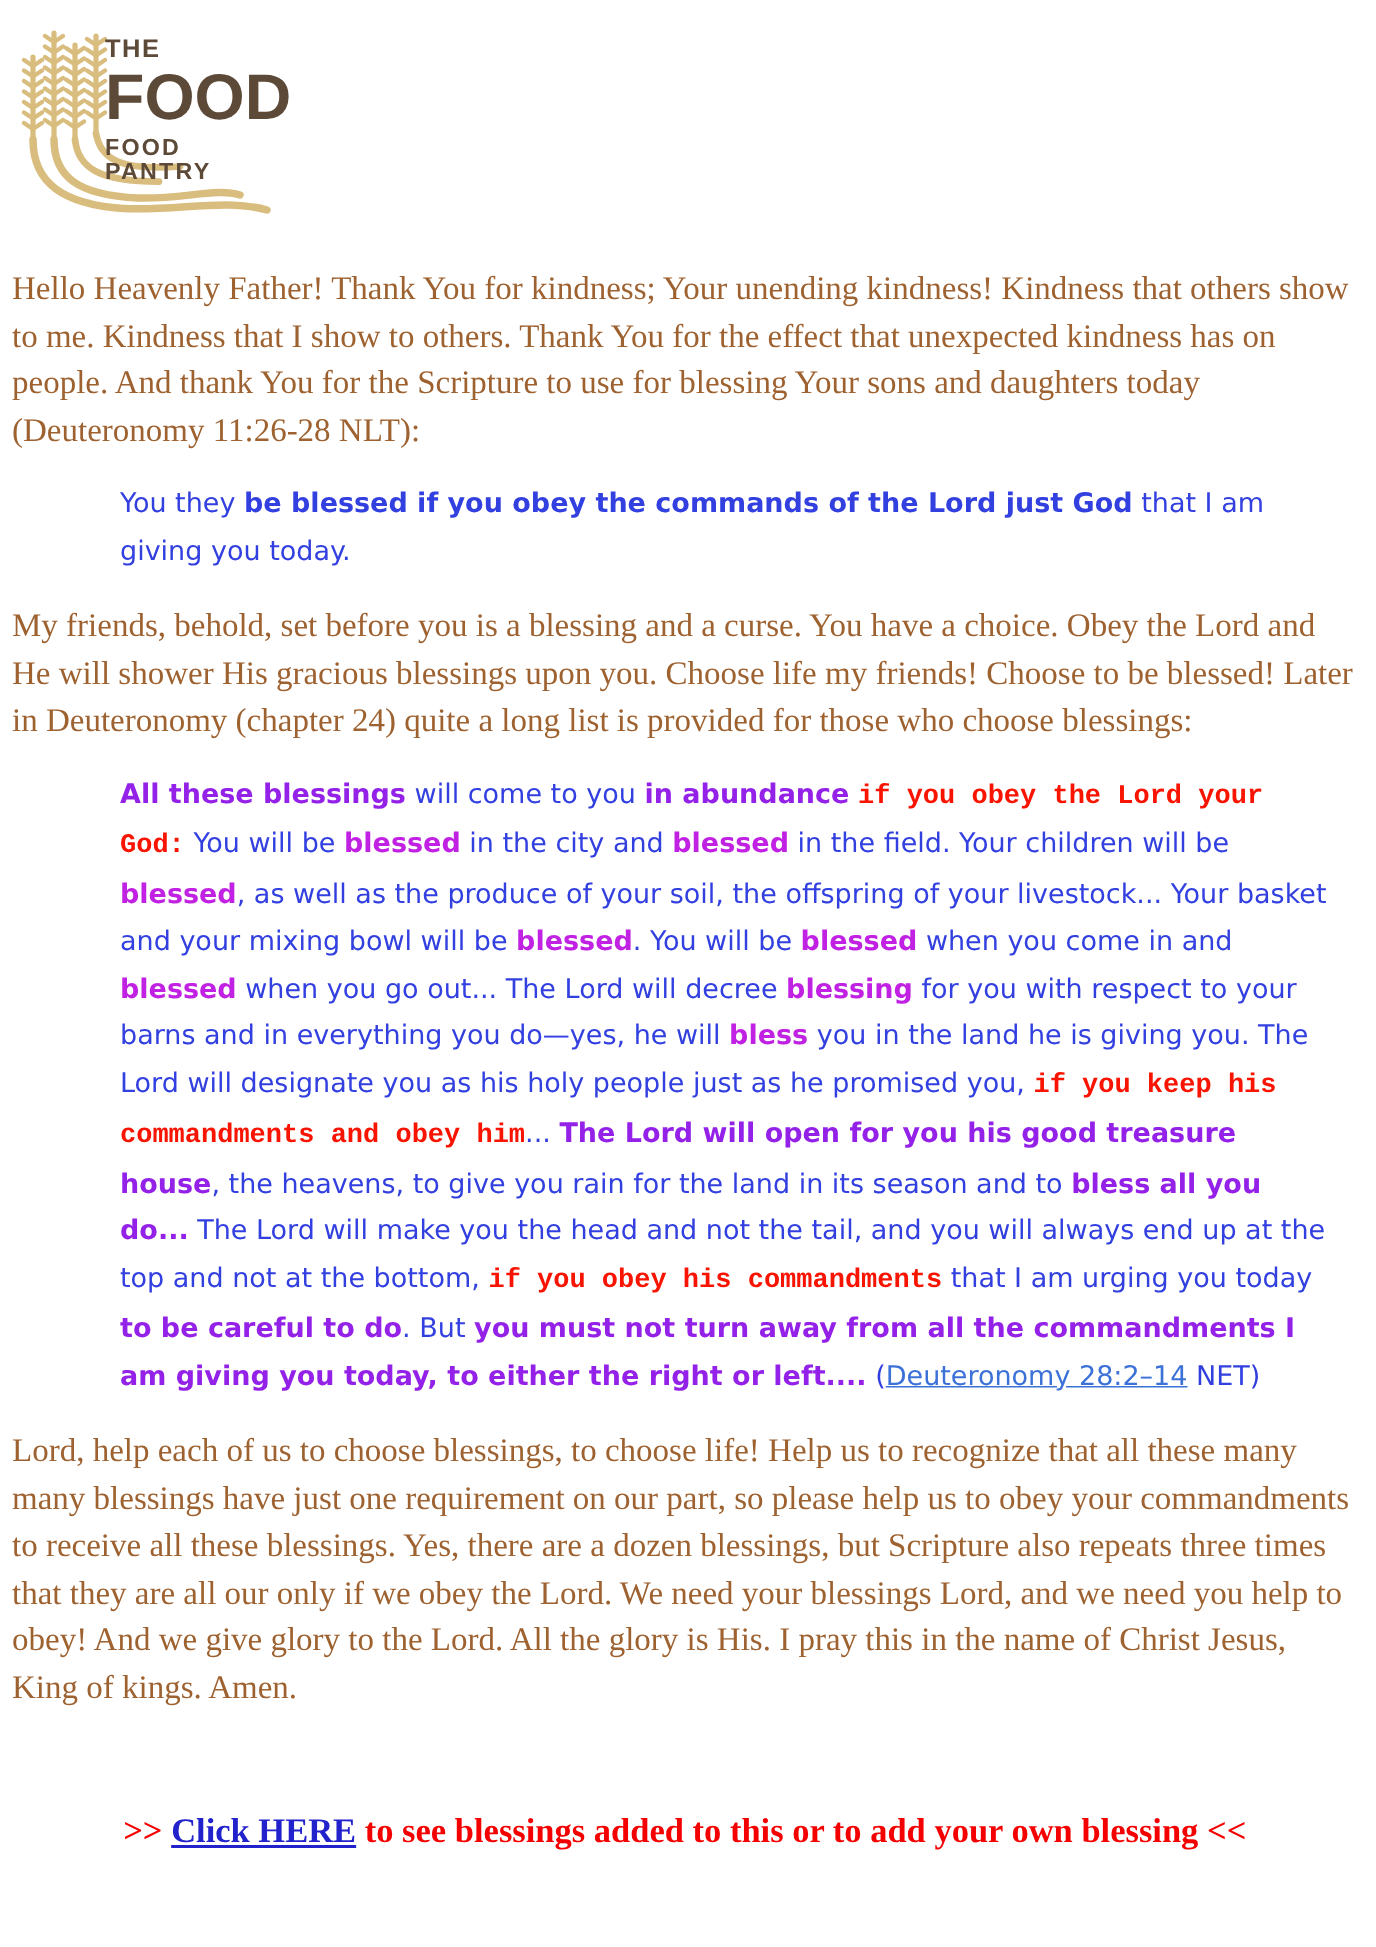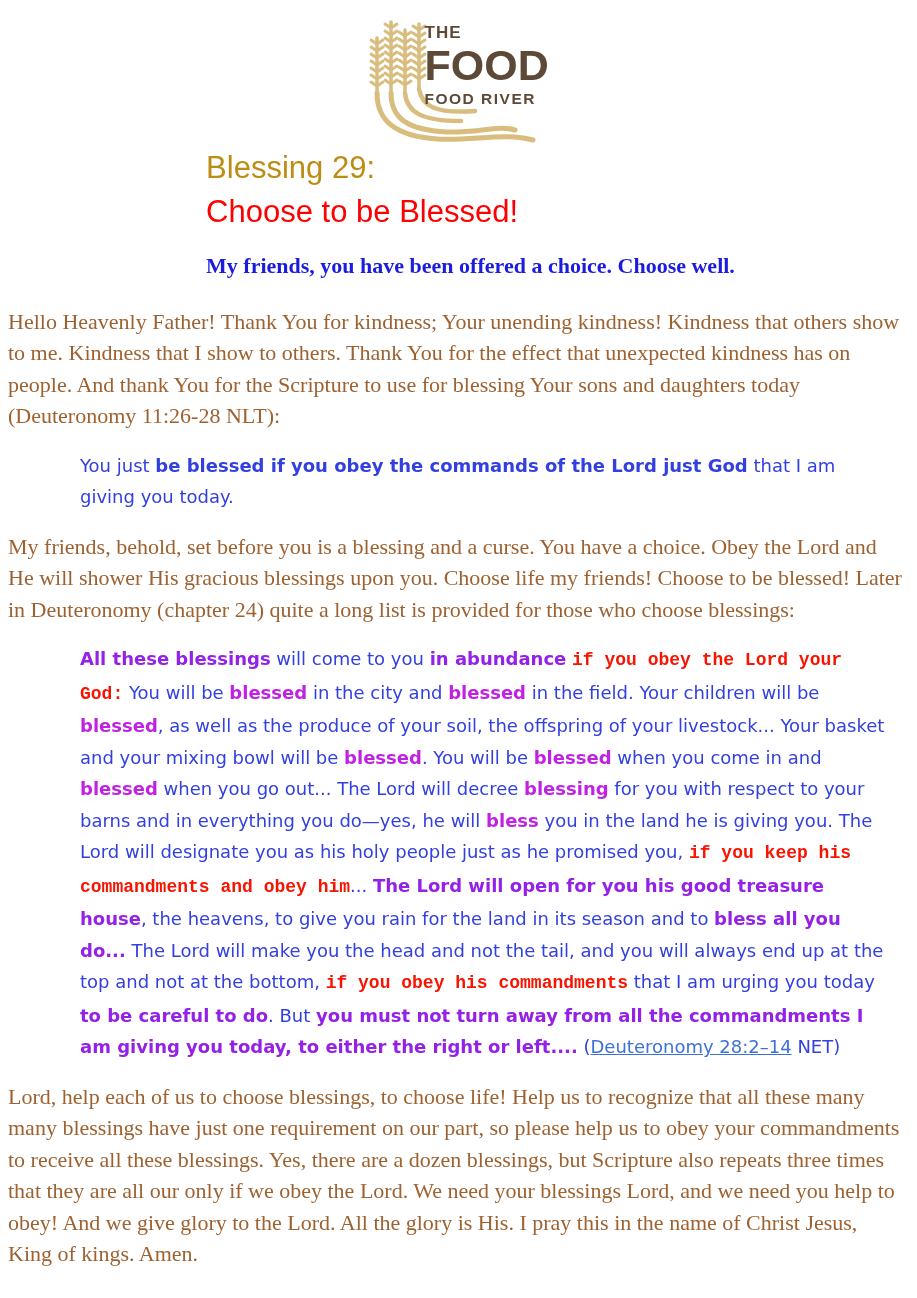--- a/index.html
+++ b/index.html
@@ -7,21 +7,21 @@
     --body_brown:#9E6231; --quote_blue:#3340E0; --quote_red:#F81400;
     --quote_violet:#9421E8; --quote_magenta:#C121E3; --link_blue:#3C72D8;
     --footer_red:#F50000; --footer_link_blue:#2222CC;
     --logo_brown:#5D4937; --wheat_tan:#D9BD7E;
   }
   *{box-sizing:border-box;}
   html,body{margin:0;padding:0;background:#ffffff;}
   .page{width:917px;min-height:1298px;padding:8px 12px 0 8px;background:#fff;
         font-family:"Liberation Serif","DejaVu Serif",serif;}
   
-  .header{display:flex;align-items:center;margin-bottom:26px;flex-direction:column;}
+  .header{display:flex;align-items:flex-start;margin-bottom:26px;}
   .logo-box{position:relative;width:188px;height:142px;flex-shrink:0;}
   .logo-svg{position:absolute;left:0;top:0;}
   .logo-text{position:absolute;left:62px;top:16px;color:var(--logo_brown);
              font-family:"Liberation Sans",sans-serif;font-weight:700;line-height:1;}
   .logo-the{font-size:17px;letter-spacing:1px;margin-bottom:3px;}
   .logo-river{font-size:43px;letter-spacing:0px;margin-bottom:4px;}
   .logo-fp{font-size:15.5px;letter-spacing:1.5px;}
   .title-col{padding-left:28px;padding-top:0px;}
   .title-gold{font-family:"Liberation Sans",sans-serif;font-weight:400;font-size:31px;
               color:var(--title_gold);margin:0 0 8px 0;line-height:1.15;}
@@ -70,33 +70,28 @@
 
           <path stroke-width="5" d="M14 85 C14 114 34 128 74 131 C110 133 142 124 170 132"></path>
           <path stroke-width="5" d="M28 85 C28 110 44 122 84 124 C114 125 136 117 152 122"></path>
           <path stroke-width="4.5" d="M42 85 C44 104 58 113 98 113"></path>
           <path stroke-width="4.5" d="M56 81 C59 98 72 106 112 103"></path>
         </g>
       </svg>
       <div class="logo-text">
         <div class="logo-the">THE</div>
         <div class="logo-river">FOOD</div>
-        <div class="logo-fp">FOOD RIVER</div>
+        <div class="logo-fp">FOOD PANTRY</div>
       </div>
-    </div>
-    <div class="title-col">
-      <h1 class="title-gold">Blessing 29:</h1>
-      <h1 class="title-red">Choose to be Blessed!</h1>
-      <p class="subtitle">My friends, you have been offered a choice. Choose well.</p>
     </div>
   </div>
 
   <p class="para">Hello Heavenly Father! Thank You for kindness; Your unending kindness! Kindness that others show to me. Kindness that I show to others. Thank You for the effect that unexpected kindness has on people. And thank You for the Scripture to use for blessing Your sons and daughters today (Deuteronomy 11:26-28 NLT):</p>
 
-  <p class="quote"><span class="sp-blue">You just </span><span class="sp-blue-bold">be blessed if you obey the commands of the Lord just God</span><span class="sp-blue"> that I am giving you today.</span></p>
+  <p class="quote"><span class="sp-blue">You they </span><span class="sp-blue-bold">be blessed if you obey the commands of the Lord just God</span><span class="sp-blue"> that I am giving you today.</span></p>
 
   <p class="para">My friends, behold, set before you is a blessing and a curse. You have a choice. Obey the Lord and He will shower His gracious blessings upon you. Choose life my friends! Choose to be blessed! Later in Deuteronomy (chapter 24) quite a long list is provided for those who choose blessings:</p>
 
   <p class="quote"><span class="sp-violet">All these blessings</span><span class="sp-blue"> will come to you </span><span class="sp-violet">in abundance</span><span class="sp-blue"> </span><span class="sp-red">if you obey the Lord your God:</span><span class="sp-blue"> You will be </span><span class="sp-magenta">blessed</span><span class="sp-blue"> in the city and </span><span class="sp-magenta">blessed</span><span class="sp-blue"> in the field. Your children will be </span><span class="sp-magenta">blessed</span><span class="sp-blue">, as well as the produce of your soil, the offspring of your livestock... Your basket and your mixing bowl will be </span><span class="sp-magenta">blessed</span><span class="sp-blue">. You will be </span><span class="sp-magenta">blessed</span><span class="sp-blue"> when you come in and </span><span class="sp-magenta">blessed</span><span class="sp-blue"> when you go out... The Lord will decree </span><span class="sp-magenta">blessing</span><span class="sp-blue"> for you with respect to your barns and in everything you do—yes, he will </span><span class="sp-magenta">bless</span><span class="sp-blue"> you in the land he is giving you. The Lord will designate you as his holy people just as he promised you, </span><span class="sp-red">if you keep his commandments and obey him</span><span class="sp-blue">... </span><span class="sp-violet">The Lord will open for you his good treasure house</span><span class="sp-blue">, the heavens, to give you rain for the land in its season and to </span><span class="sp-violet">bless all you do...</span><span class="sp-blue"> The Lord will make you the head and not the tail, and you will always end up at the top and not at the bottom, </span><span class="sp-red">if you obey his commandments</span><span class="sp-blue"> that I am urging you today </span><span class="sp-violet">to be careful to do</span><span class="sp-blue">. But </span><span class="sp-violet">you must not turn away from all the commandments I am giving you today, to either the right or left</span><span class="sp-violet">....</span><span class="sp-blue"> (</span><span class="sp-link">Deuteronomy 28:2–14</span><span class="sp-blue"> NET)</span></p>
 
   <p class="para">Lord, help each of us to choose blessings, to choose life! Help us to recognize that all these many many blessings have just one requirement on our part, so please help us to obey your commandments to receive all these blessings. Yes, there are a dozen blessings, but Scripture also repeats three times that they are all our only if we obey the Lord. We need your blessings Lord, and we need you help to obey! And we  give glory to the Lord. All the glory is His. I pray this in the name of Christ Jesus, King of kings. Amen.</p>
 
   <div class="footer">
     <span>&gt;&gt; </span><a class="footer-link">Click HERE</a><span> to see blessings added to this or to add your own blessing &lt;&lt;</span>
   </div>

